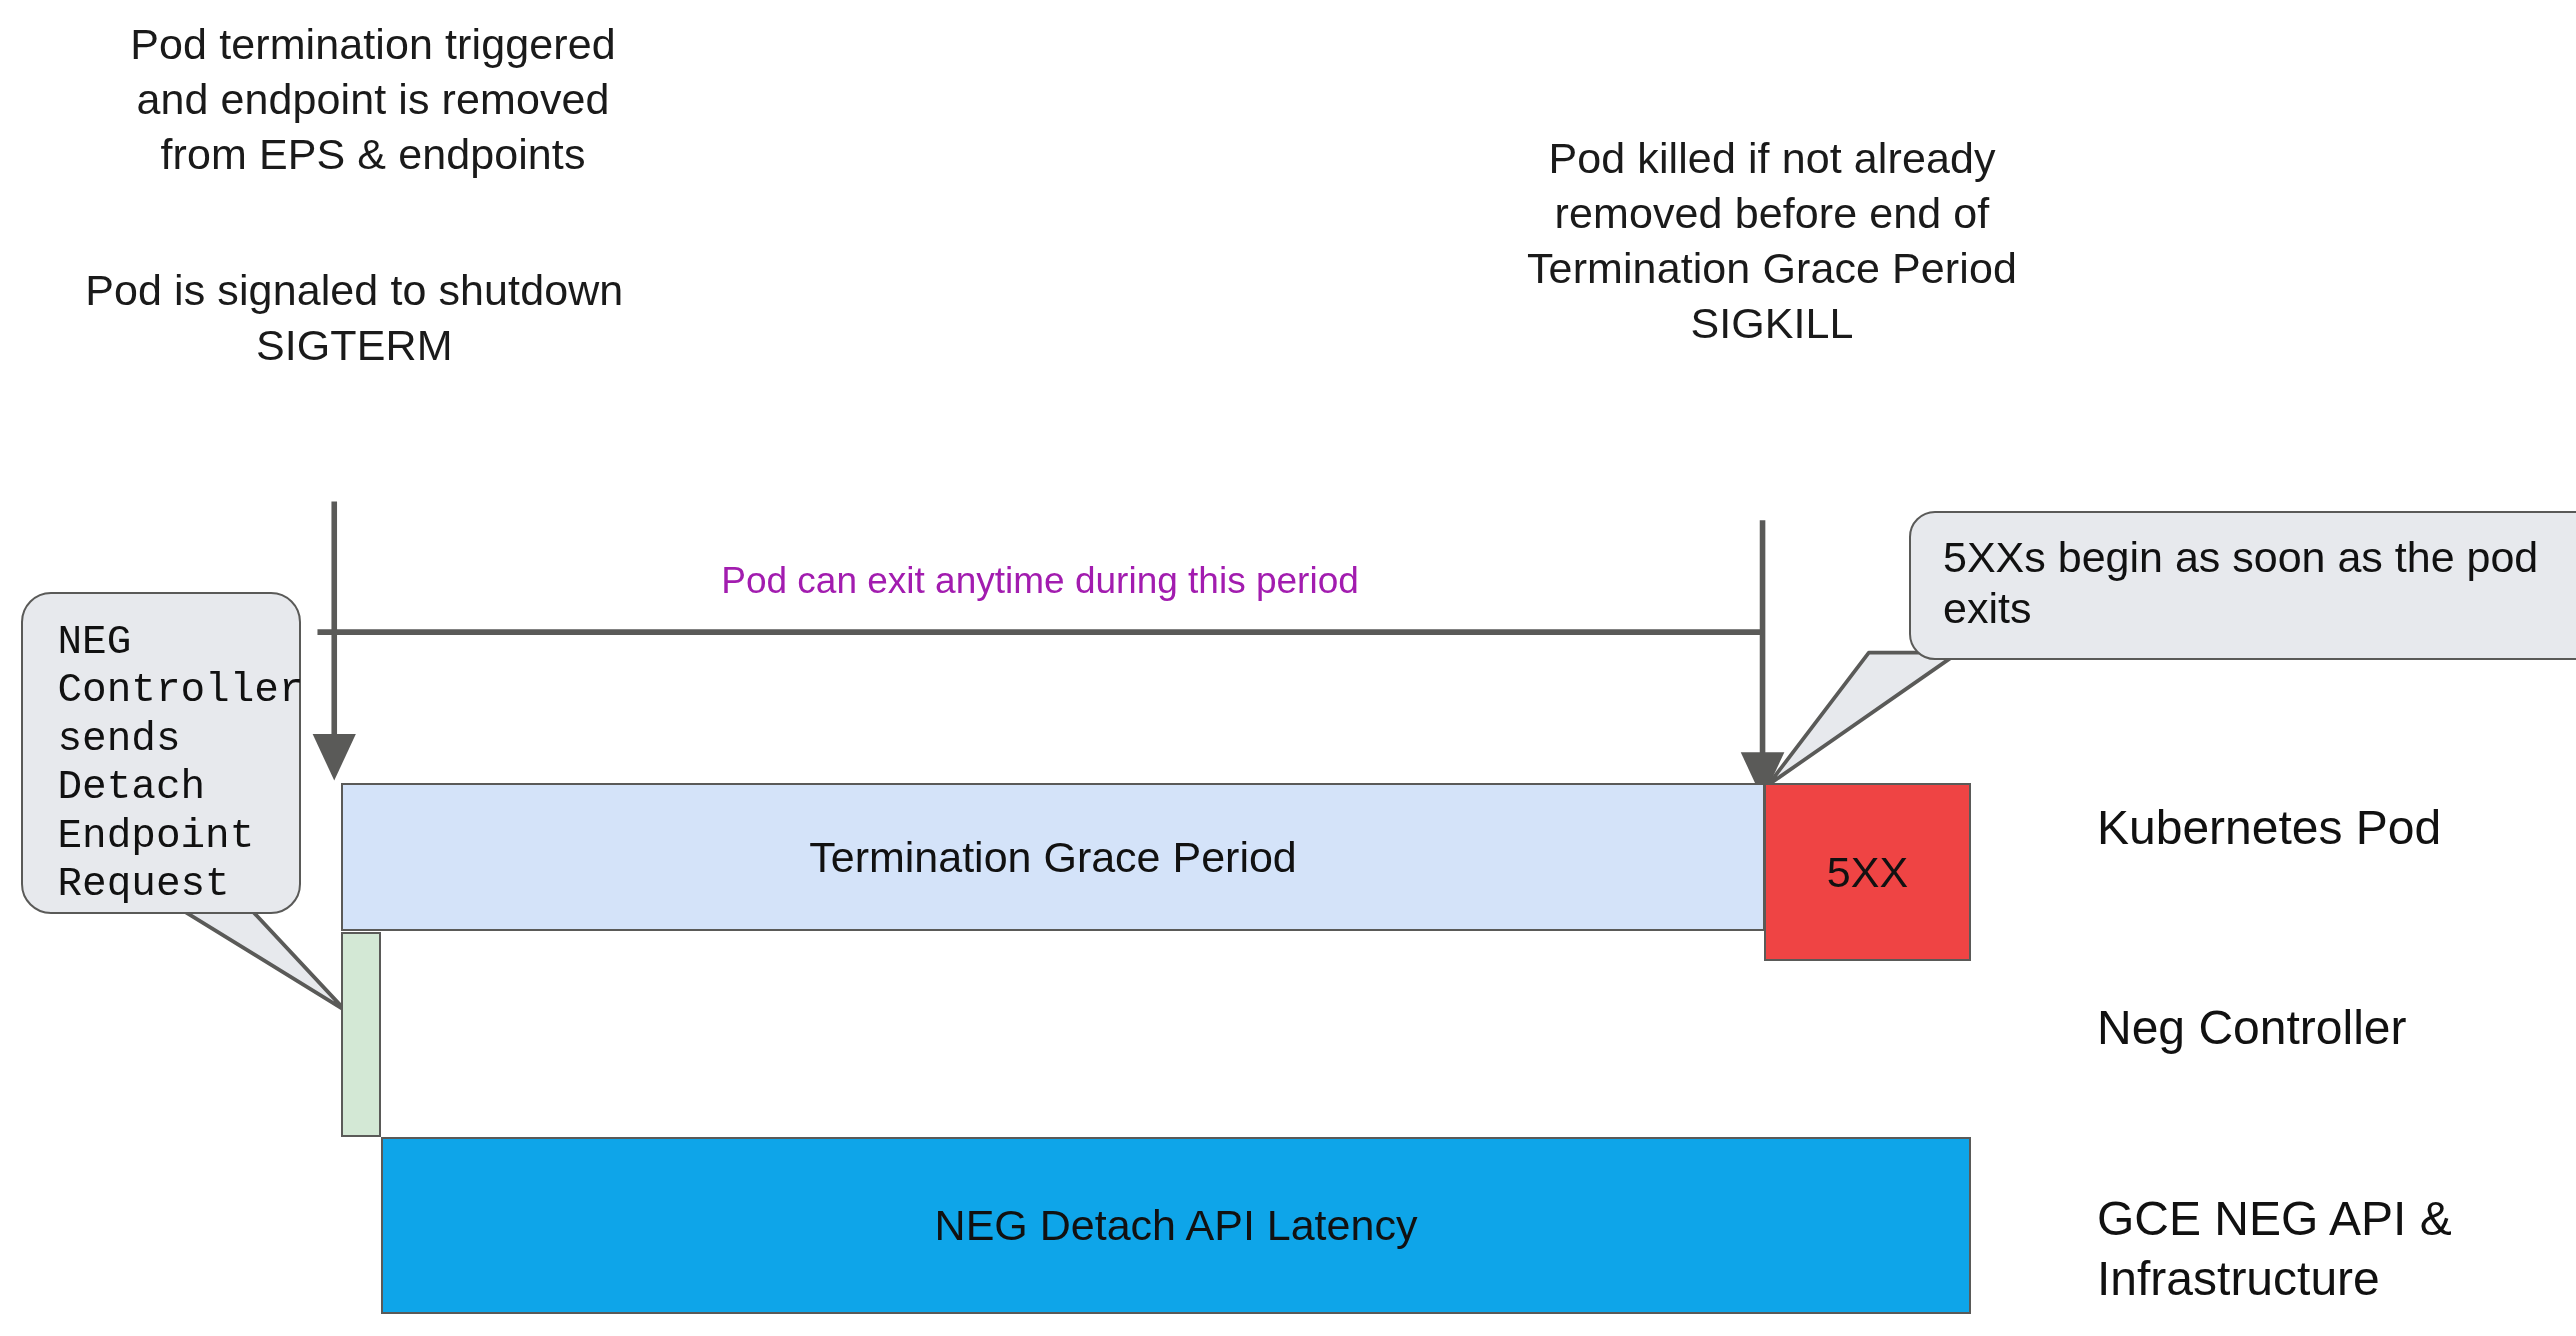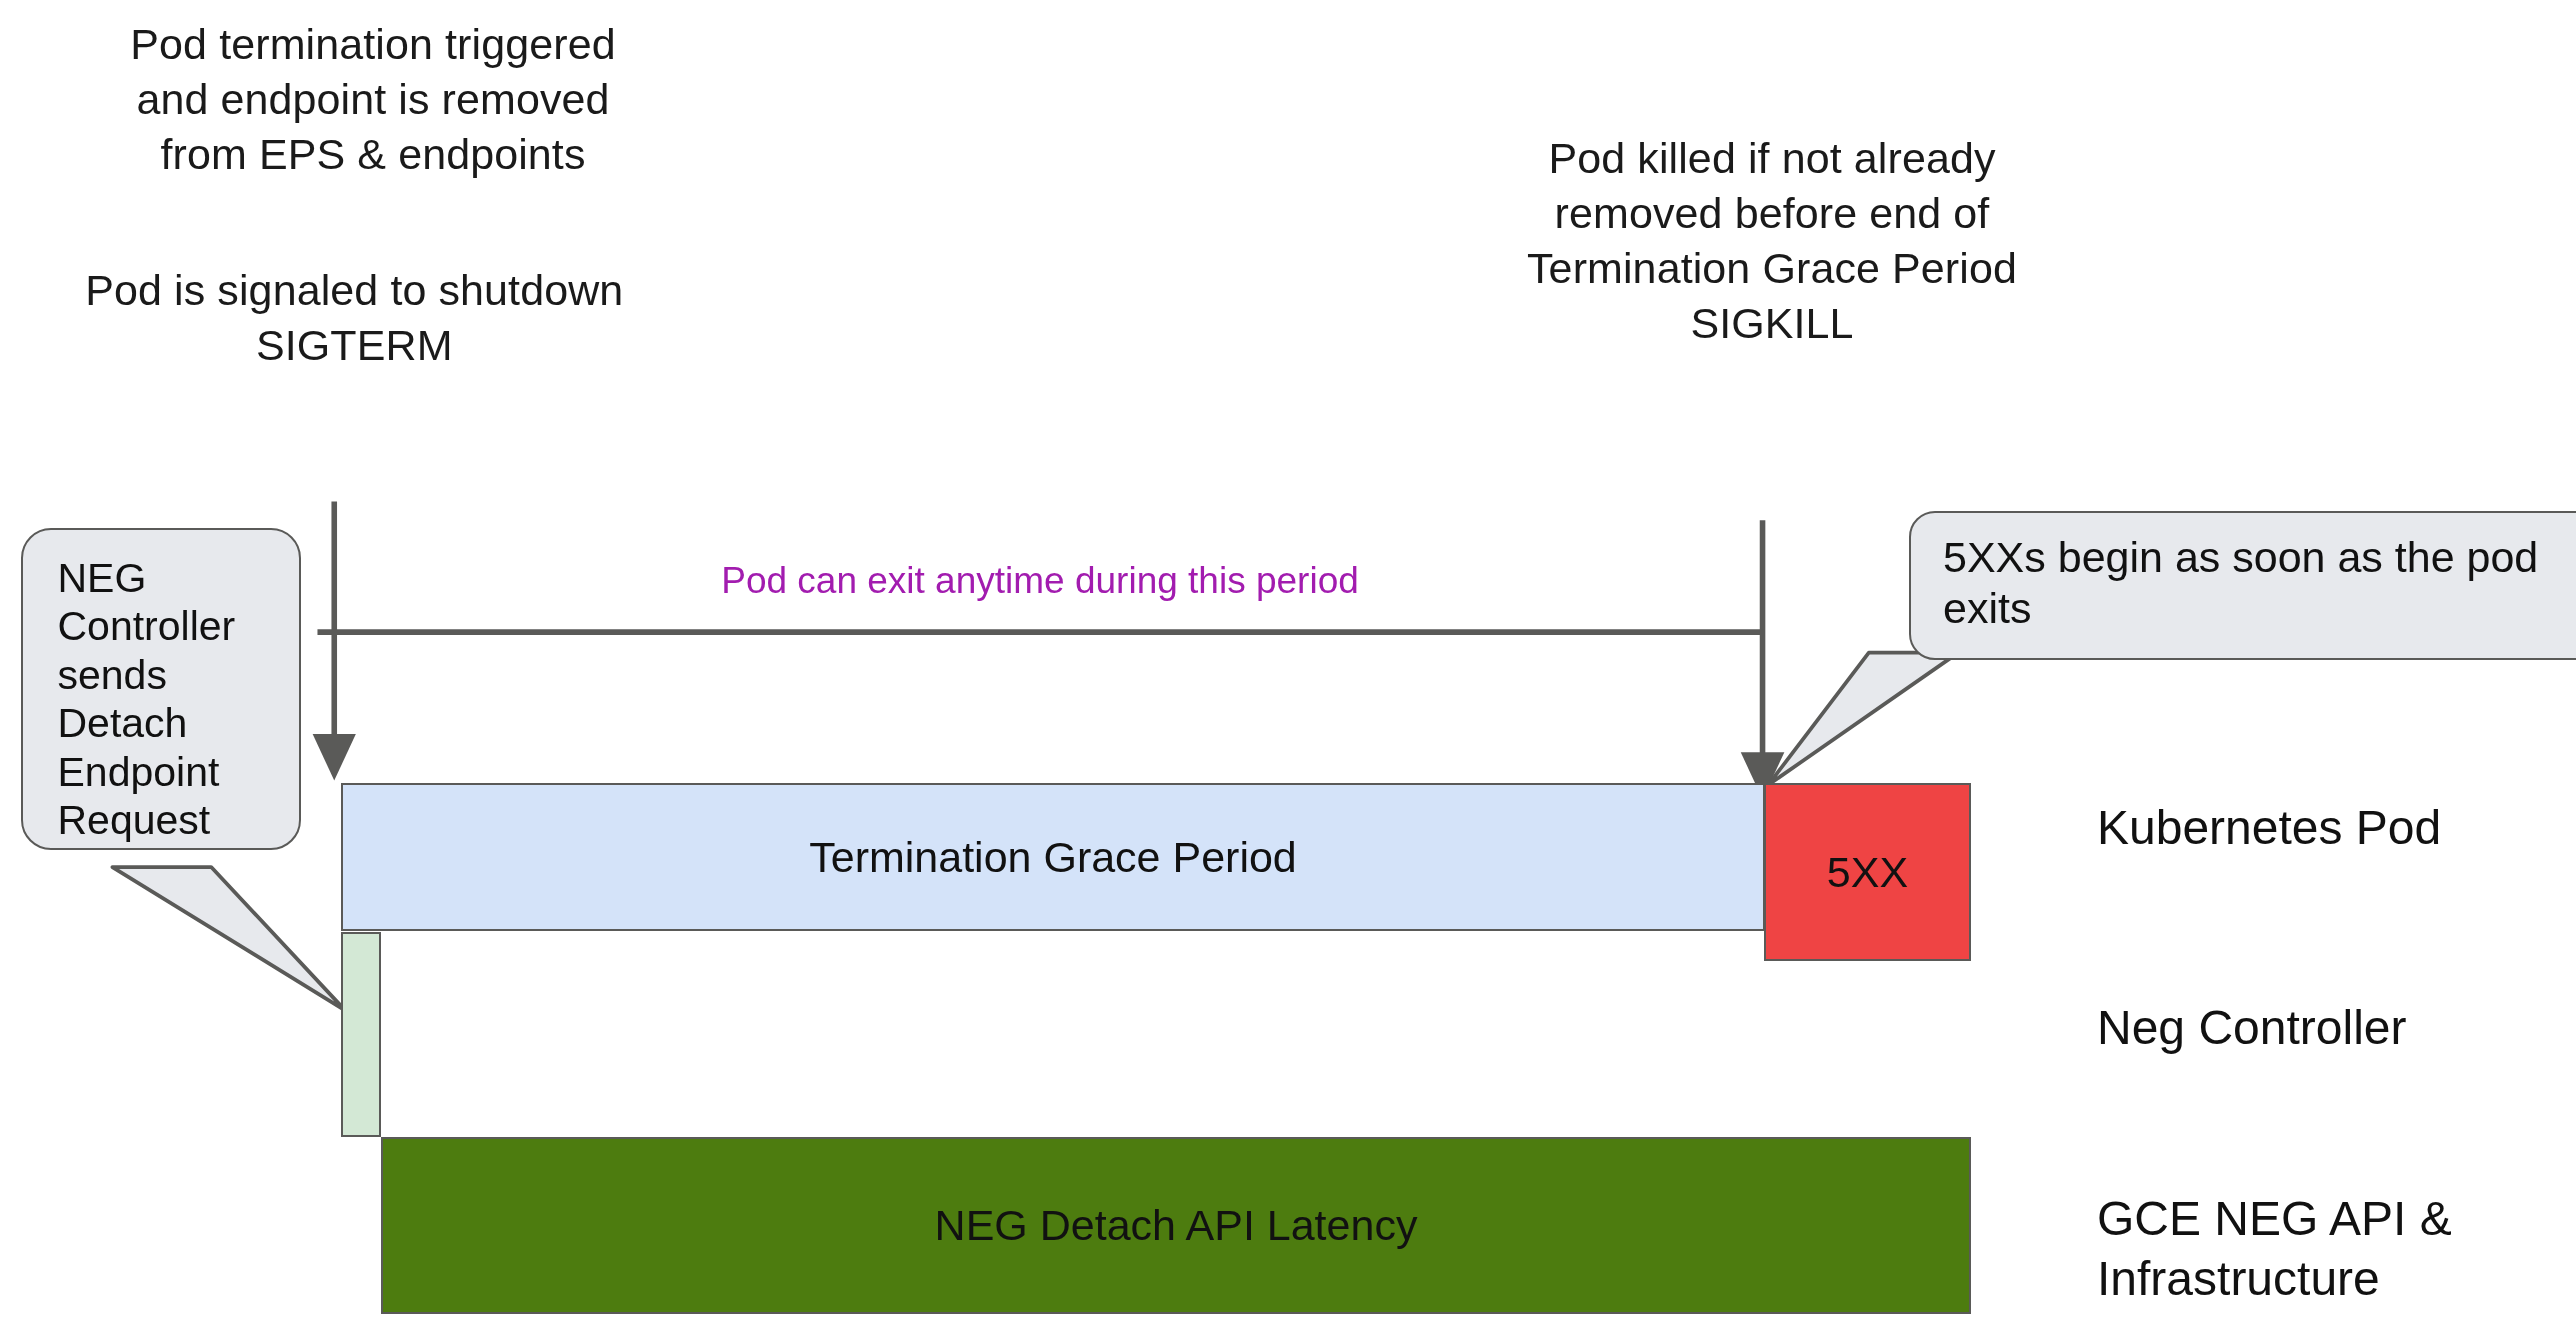--- a/index.html
+++ b/index.html
@@ -43,21 +43,21 @@
     border:2.8px solid #5a5a58;
     display:flex;
     align-items:center;
     justify-content:center;
     font-size:43px;
     color:#111;
   }
   #bar-grace   { left:341px; top:783px;  width:1424px; height:148px; background:#d4e3f9; }
   #bar-5xx     { left:1764px;top:783px;  width:207px;  height:178px; background:#ef4444; }
   #bar-neg     { left:341px; top:932px;  width:40px;   height:205px; background:#d3e8d5; }
-  #bar-latency { left:381px; top:1137px; width:1590px; height:177px; background:#4d7c0f; }
+  #bar-latency { left:381px; top:1137px; width:1590px; height:177px; background:#0ea5e9; }
 
   
   .lane-label{
     position:absolute;
     font-size:48px;
     line-height:1.24;
     color:#111;
     white-space:pre-line;
   }
   #lane-pod   { left:2097px; top:798px;  width:466px; }
@@ -68,26 +68,27 @@
   .callout{
     position:absolute;
     box-sizing:border-box;
     background:#e7e9ed;
     border:2.8px solid #5a5a58;
     border-radius:26px;
     color:#111;
     z-index:6;
   }
   #callout-neg{
-    left:20.5px; top:528px; width:280px; height:322px;
+    left:20.5px; top:592px; width:280px; height:322px;
     border-radius:30px;
     padding:24px 0 0 35px;
     font-size:41px;
     line-height:1.18;
     white-space:pre-line;
+    font-family:Liberation Mono, monospace;
   }
   #callout-5xx{
     left:1909px; top:511px; width:727px; height:149px;
     padding:18.7px 32px 0 32px;
     font-size:43px;
     line-height:1.2;
   }
 
   
   #vector{position:absolute;left:0;top:0;width:2576px;height:1336px;}

